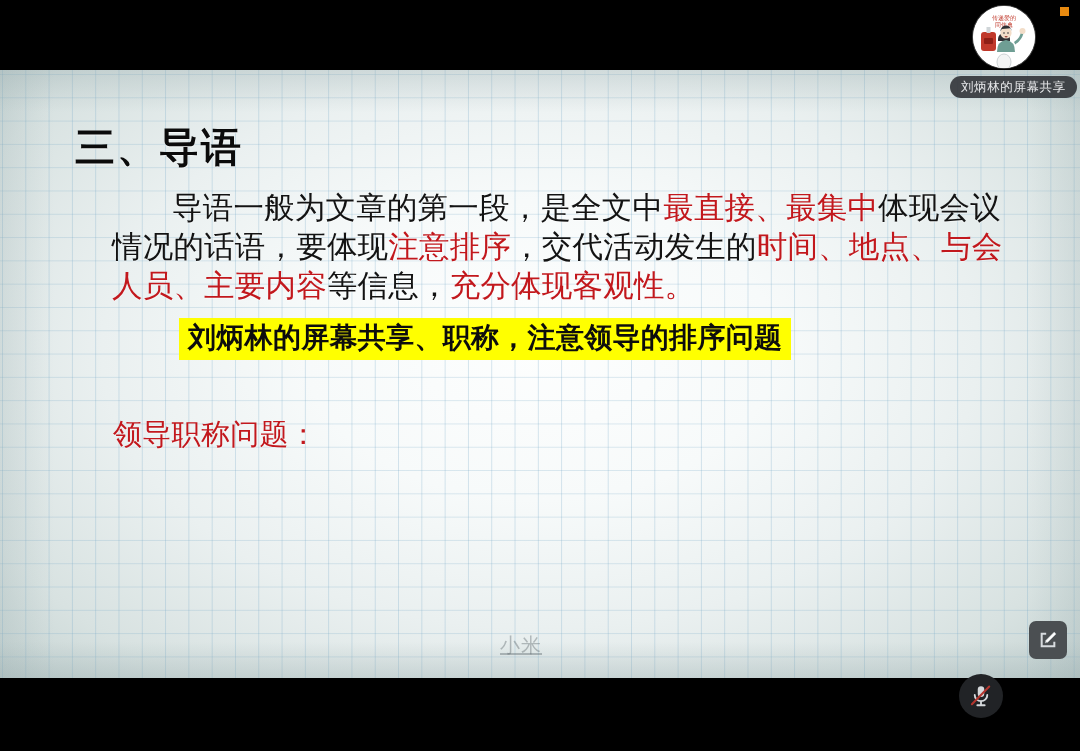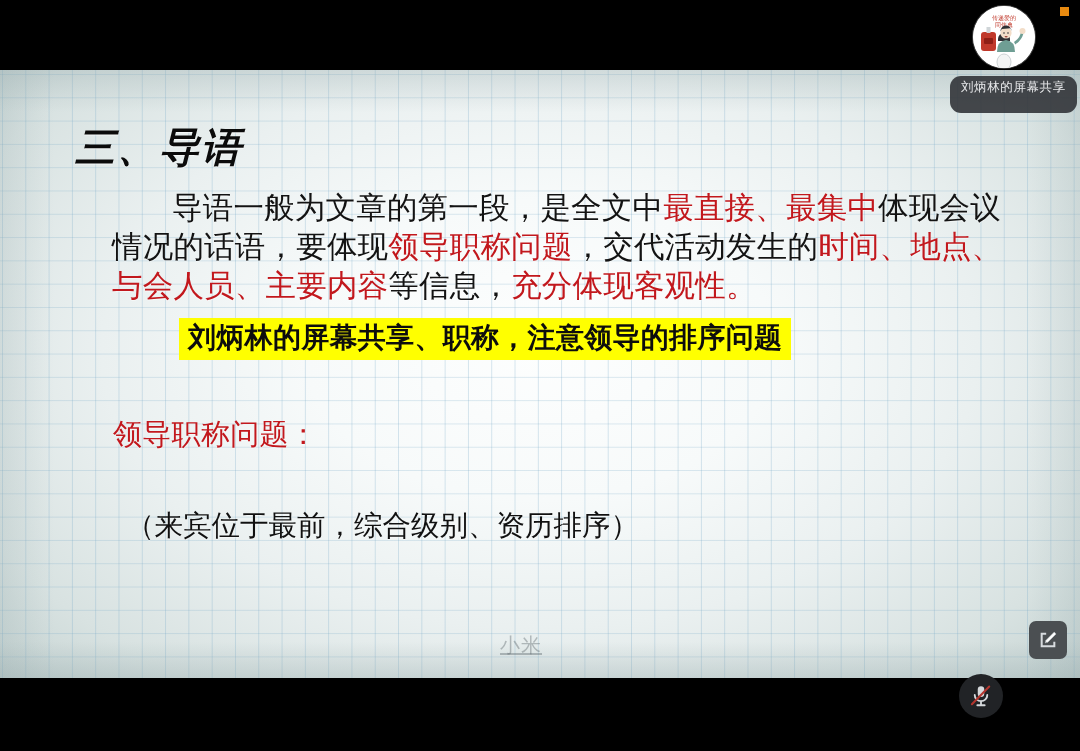--- a/index.html
+++ b/index.html
@@ -69,21 +69,20 @@
   .heading {
     position: absolute;
     left: 75px;
     top: 50px;
     font-size: 40px;
     font-weight: bold;
     color: #0b0b0b;
     letter-spacing: 2px;
     text-shadow: 0 1px 1px rgba(255,255,255,0.7);
     white-space: nowrap;
-    font-style: italic;
   }
 
   .para {
     position: absolute;
     left: 112px;
     top: 118px;
     width: 910px;
     font-size: 30.5px;
     line-height: 39px;
     color: #131313;
@@ -185,21 +184,21 @@
     border-radius: 50%;
     background: #ffffff;
     overflow: hidden;
     z-index: 12;
     box-shadow: 0 0 0 1px rgba(255,255,255,0.25);
   }
   #share-label {
     position: absolute;
     left: 950px;
     top: 76px;
-    height: 37px;
+    height: 22px;
     line-height: 22px;
     padding: 0 11px;
     border-radius: 11px;
     background: rgba(45,48,52,0.88);
     color: #e9eaec;
     font-size: 12.5px;
     letter-spacing: 0.6px;
     white-space: nowrap;
     z-index: 12;
   }
@@ -245,28 +244,27 @@
 <body>
 
 <div id="screen">
 
   <div id="slide">
     <div class="slide-inner">
 
       <div class="heading">三、导语</div>
 
       <div class="para">
-        <span>导语一般为文章的第一段，是全文中</span><span class="red">最直接、最集中</span><span>体现会议情况的话语，要体现</span><span class="red">领导职称问题</span><span>，交代活动发生的</span><span class="red">时间、地点、与会人员、主要内容</span><span>等信息，</span><span class="red">充分体现客观性。</span>
+        <span>导语一般为文章的第一段，是全文中</span><span class="red">最直接、最集中</span><span>体现会议情况的话语，要体现</span><span class="red">注意排序</span><span>，交代活动发生的</span><span class="red">时间、地点、与会人员、主要内容</span><span>等信息，</span><span class="red">充分体现客观性。</span>
       </div>
 
       <div class="highlight-row">刘炳林的屏幕共享、职称，注意领导的排序问题</div>
 
       <div class="sub-label">领导职称问题：</div>
 
-      <div class="item1sub">（来宾位于最前，综合级别、资历排序）</div>
 
       <div class="watermark">小米</div>
     </div>
   </div>
 
   <div id="rec-dot"></div>
 
   <div id="avatar">
     <svg width="62" height="62" viewBox="0 0 62 62">
       <circle cx="31" cy="31" r="31" fill="#ffffff"></circle>

